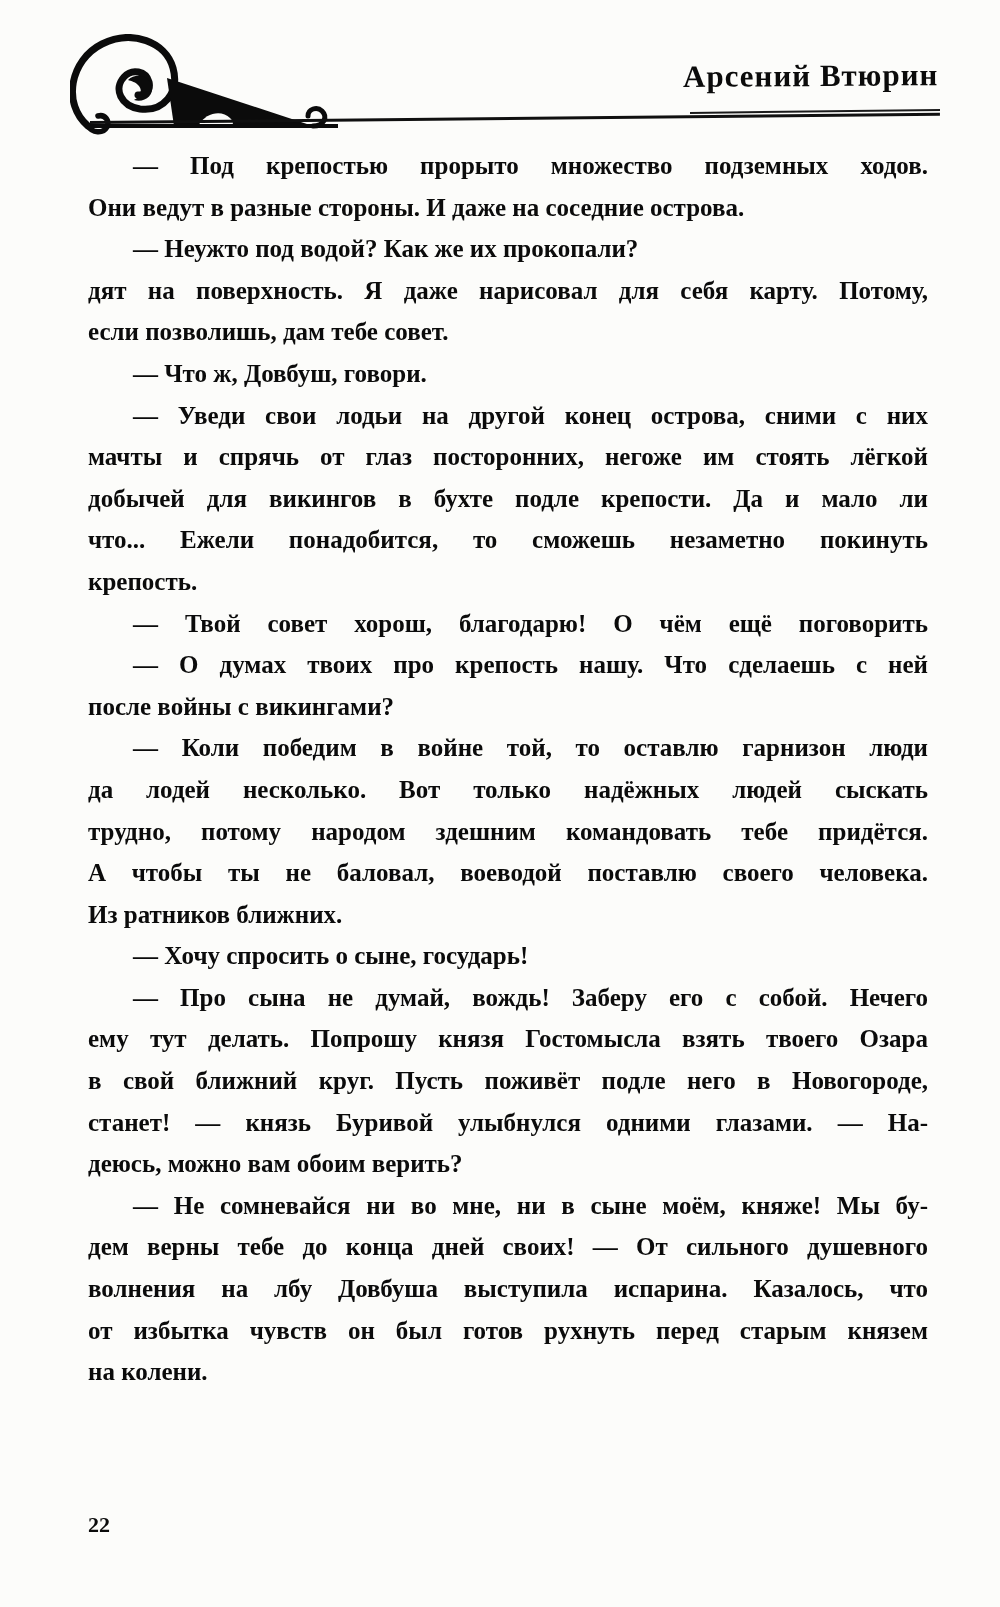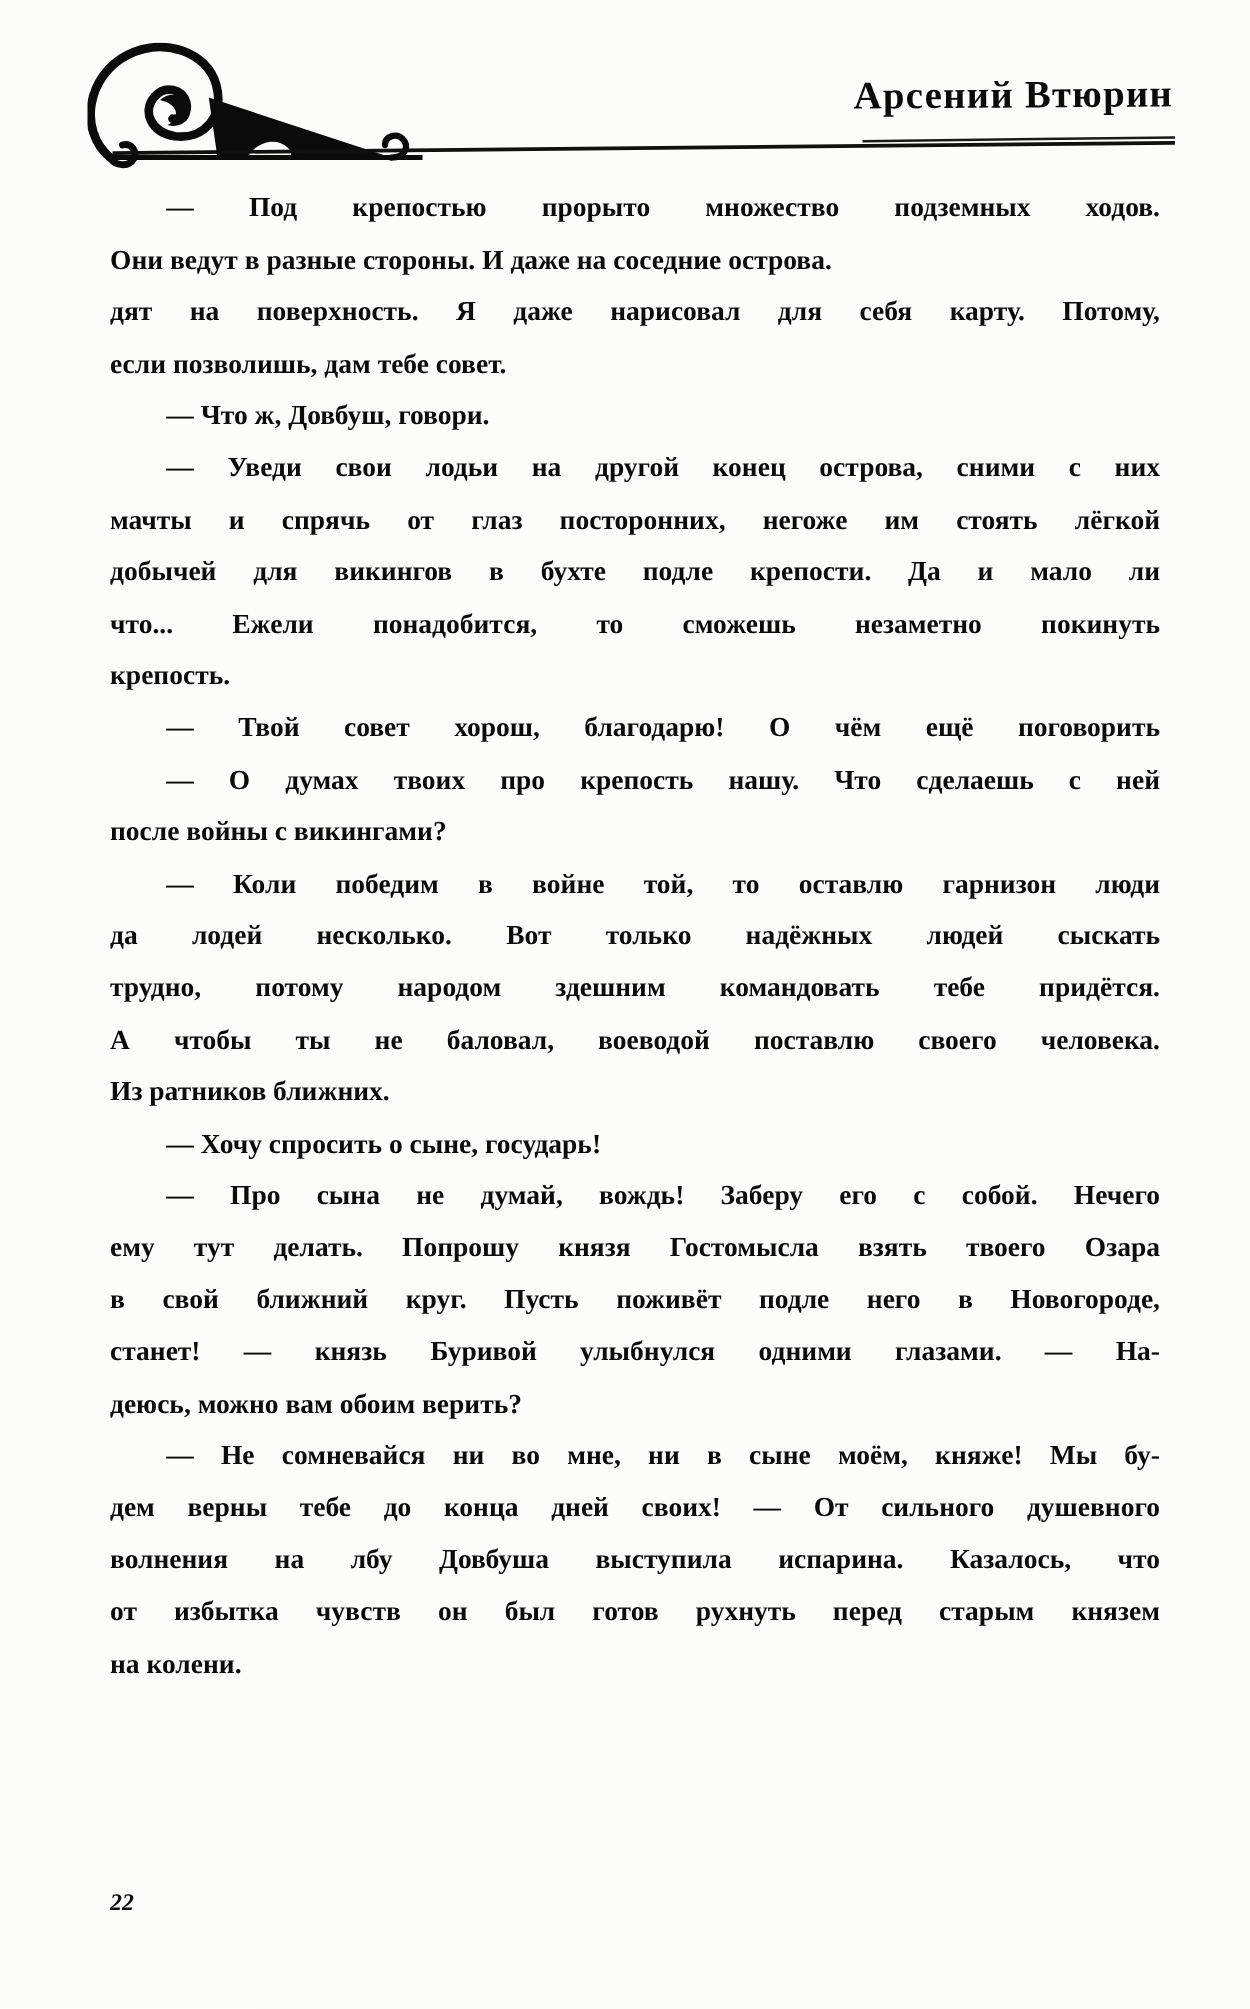--- a/index.html
+++ b/index.html
@@ -53,21 +53,21 @@
     background: #1a1a1a;
     transform: rotate(-0.7deg);
     transform-origin: left center;
   }
   
   .text-block {
     position: absolute;
     left: 88px;
     top: 145px;
     width: 840px;
-    font-size: 22px;
+    font-size: 25px;
     font-weight: bold;
     line-height: 41.6px;
   }
   .line {
     text-align: justify;
     text-align-last: justify;
     height: 41.6px;
     overflow: visible;
   }
   .line.first {
@@ -75,23 +75,22 @@
   }
   .line.last {
     text-align: left;
     text-align-last: left;
   }
   
   .page-number {
     position: absolute;
     left: 88px;
     top: 1512px;
-    font-size: 19px;
+    font-size: 22px;
     font-weight: bold;
-    font-style: italic;
   }
 </style>
 </head>
 <body>
 
 <div class="page">
 
   <svg class="ornament" viewBox="0 0 270 104" aria-hidden="true">
 
     <path d="M 18 92 C -8 70 0 26 32 10 C 62 -5 96 8 103 34 C 110 59 93 78 70 75 C 51 72 43 55 54 43 C 62 34 76 37 79 48 C 81 56 75 62 68 61" fill="none" stroke="#0b0b0b" stroke-width="7" stroke-linecap="round"></path>
@@ -110,20 +109,21 @@
   </svg>
 
   <div class="author">Арсений Втюрин</div>
 
   <div class="rule-main"></div>
   <div class="rule-thin"></div>
 
   <main class="text-block" id="text-block">
       <div class="line first">— Под крепостью прорыто множество подземных ходов.</div>
       <div class="line last">Они ведут в разные стороны. И даже на соседние острова.</div>
+      <div class="line first last">— Неужто под водой? Как же их прокопали?</div>
       <div class="line">дят на поверхность. Я даже нарисовал для себя карту. Потому,</div>
       <div class="line last">если позволишь, дам тебе совет.</div>
       <div class="line first last">— Что ж, Довбуш, говори.</div>
       <div class="line first">— Уведи свои лодьи на другой конец острова, сними с них</div>
       <div class="line">мачты и спрячь от глаз посторонних, негоже им стоять лёгкой</div>
       <div class="line">добычей для викингов в бухте подле крепости. Да и мало ли</div>
       <div class="line">что... Ежели понадобится, то сможешь незаметно покинуть</div>
       <div class="line last">крепость.</div>
       <div class="line first">— Твой совет хорош, благодарю! О чём ещё поговорить</div>
       <div class="line first">— О думах твоих про крепость нашу. Что сделаешь с ней</div>

